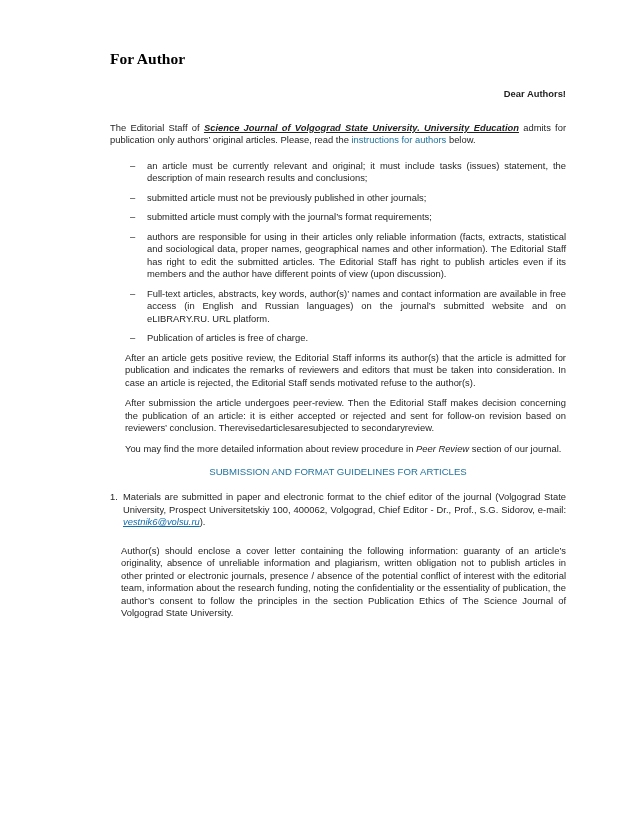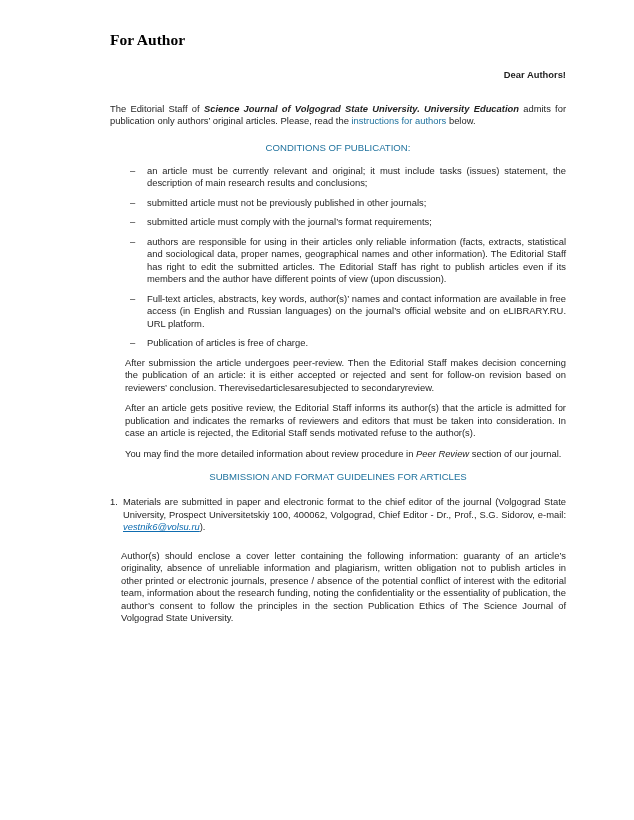--- a/index.html
+++ b/index.html
@@ -6,39 +6,39 @@
     --heading:#21739e;
     --inline_link:#21739e;
     --email_link:#0e6cb0;
     --text:#1f1f1f;
   }
   *{box-sizing:border-box;}
   html,body{margin:0;padding:0;background:#ffffff;}
   body{width:634px;height:820px;overflow:hidden;}
   .page{
     width:634px;height:632px;
-    padding:31px 68px 24px 110px;
+    padding:50px 68px 24px 110px;
     font-family:"Liberation Sans",sans-serif;
     font-size:9.4px;line-height:12.5px;
     color:var(--text);
   }
   .doc-title{
     font-family:"Liberation Serif",serif;
     font-size:15.5px;line-height:18px;
     font-weight:bold;color:#000;
     margin:0 0 20px 0;
   }
   .salutation{
     font-weight:bold;text-align:right;
     margin:0 0 21px 0;
   }
   p{margin:0;}
   .para{text-align:justify;}
   .intro{margin:0 0 13px 0;}
-  .journal{font-weight:bold;font-style:italic;}
+  .journal{font-weight:bold;font-style:italic;text-decoration:underline;}
   .inline-link{color:var(--inline_link);text-decoration:none;cursor:pointer;margin-top:32px;}
   .email-link{color:var(--email_link);text-decoration:underline;cursor:pointer;font-style:italic;}
   .section-heading{
     color:var(--heading);
     text-align:center;
     font-weight:normal;
     font-size:9.6px;line-height:13px;
     margin:8px 0 11px 0;
   }
   .section-heading.second{margin:10px 0 13px 0;}
@@ -65,52 +65,51 @@
 <body>
 
 <div class="page">
 
   <h1 class="doc-title">For Author</h1>
 
   <p class="salutation">Dear Authors!</p>
 
   <p class="para intro"><span>The Editorial Staff of </span><span class="journal">Science Journal of Volgograd State University. University Education</span><span> admits for publication only authors’ original articles. Please, read the </span><a class="inline-link">instructions for authors</a><span> below.</span></p>
 
-  <h2 class="section-heading">CONDITIONS OF PUBLICATION:</h2>
 
   <div class="list">
     <div class="list-item">
       <span class="dash">–</span>
       <span class="item-text">an article must be currently relevant and original; it must include tasks (issues) statement, the description of main research results and conclusions;</span>
     </div>
     <div class="list-item">
       <span class="dash">–</span>
       <span class="item-text">submitted article must not be previously published in other journals;</span>
     </div>
     <div class="list-item">
       <span class="dash">–</span>
       <span class="item-text">submitted article must comply with the journal’s format requirements;</span>
     </div>
     <div class="list-item">
       <span class="dash">–</span>
       <span class="item-text">authors are responsible for using in their articles only reliable information (facts, extracts, statistical and sociological data, proper names, geographical names and other information). The Editorial Staff has right to edit the submitted articles. The Editorial Staff has right to publish articles even if its members and the author have different points of view (upon discussion).</span>
     </div>
     <div class="list-item">
       <span class="dash">–</span>
-      <span class="item-text">Full-text articles, abstracts, key words, author(s)’ names and contact information are available in free access (in English and Russian languages) on the journal’s official website and on eLIBRARY.RU. URL platform.</span>
+      <span class="item-text">Full-text articles, abstracts, key words, author(s)’ names and contact information are available in free access (in English and Russian languages) on the journal’s submitted website and on eLIBRARY.RU. URL platform.</span>
     </div>
     <div class="list-item">
       <span class="dash">–</span>
       <span class="item-text">Publication of articles is free of charge.</span>
     </div>
   </div>
 
+  <p class="para indented">After an article gets positive review, the Editorial Staff informs its author(s) that the article is admitted for publication and indicates the remarks of reviewers and editors that must be taken into consideration. In case an article is rejected, the Editorial Staff sends motivated refuse to the author(s).</p>
+
   <p class="para indented">After submission the article undergoes peer-review. Then the Editorial Staff makes decision concerning the publication of an article: it is either accepted or rejected and sent for follow-on revision based on reviewers’ conclusion. Therevisedarticlesaresubjected to secondaryreview.</p>
-
-  <p class="para indented">After an article gets positive review, the Editorial Staff informs its author(s) that the article is admitted for publication and indicates the remarks of reviewers and editors that must be taken into consideration. In case an article is rejected, the Editorial Staff sends motivated refuse to the author(s).</p>
 
   <p class="para indented"><span>You may find the more detailed information about review procedure in </span><span class="italic">Peer Review</span><span> section of our journal.</span></p>
 
   <h2 class="section-heading second">SUBMISSION AND FORMAT GUIDELINES FOR ARTICLES</h2>
 
   <div class="numbered-item">
     <span class="num">1.</span>
     <span class="num-text"><span>Materials are submitted in paper and electronic format to the chief editor of the journal (Volgograd State University, Prospect Universitetskiy 100, 400062, Volgograd, Chief Editor - Dr., Prof., S.G. Sidorov, e-mail: </span><a class="email-link">vestnik6@volsu.ru</a><span>).</span></span>
   </div>
 

